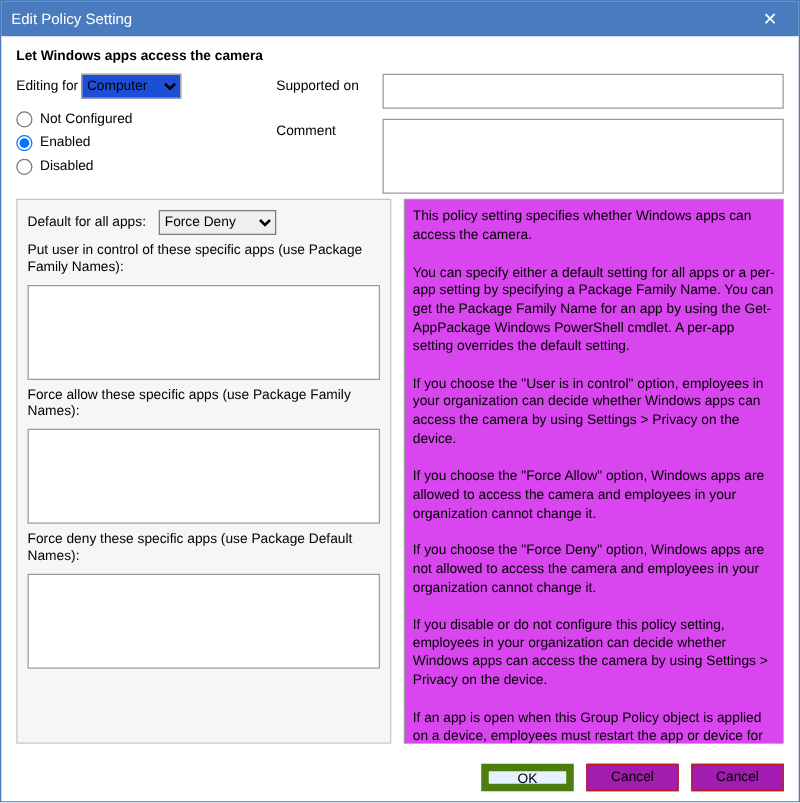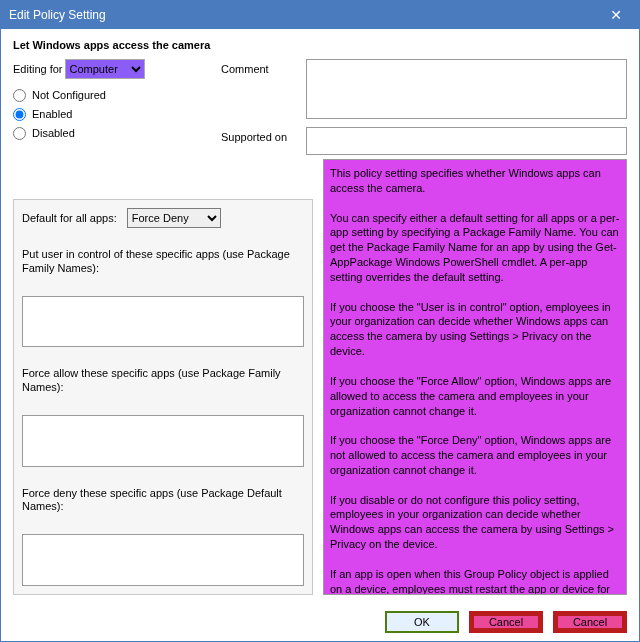--- a/index.html
+++ b/index.html
@@ -4,34 +4,34 @@
 <style>
   * { box-sizing: border-box; margin: 0; padding: 0; }
   body { font-family: "Segoe UI", Tahoma, sans-serif; font-size: 11px; background: #f0f0f0; }
   .window { width: 640px; height: 642px; background: #ffffff; border: 1px solid #4a7bbf; display: flex; flex-direction: column; }
   .titlebar { background: #4a7bbf; color: #fff; height: 28px; display: flex; align-items: center; padding: 0 8px; justify-content: space-between; }
   .titlebar-title { font-size: 12px; }
   .close-btn { color: #fff; font-size: 14px; cursor: pointer; width: 30px; text-align: center; }
   .content { flex: 1; padding: 10px 12px 8px 12px; display: flex; flex-direction: column; gap: 4px; overflow: hidden; }
   .policy-name { font-size: 11px; color: #000; margin-bottom: 4px; font-weight: bold; }
   .editing-row { display: flex; align-items: center; gap: 2px; margin-bottom: 6px;}
-  .editing-row select { width: 80px; height: 20px; font-size: 11px; border:1px solid #aaa; background:#8b5cf6;}
+  .editing-row select { width: 80px; height: 20px; font-size: 11px; border:1px solid #aaa; background:#1d4ed8;}
   .radios { display: flex; flex-direction: column; gap: 6px; padding-top: 4px;}
   .radios label { display: flex; align-items: flex-start; gap: 6px; font-size: 11px;}
   .radios input { width: 13px; height: 13px;}
   .panels { flex: 1; display: grid; grid-template-columns: 300px 1fr; gap: 10px; min-height:0;}
-  .panel { border: 1px solid #c7c7c7; background: #f6f6f6; padding: 8px; display:flex; flex-direction:column; gap:20px; overflow:hidden;margin-top:40px;}
+  .panel { border: 1px solid #c7c7c7; background: #f6f6f6; padding: 8px; display:flex; flex-direction:column; gap:6px; overflow:hidden;}
   .default-row { display: flex; align-items: center; gap: 10px; }
   .default-row select { width: 94px; height: 20px; font-size: 11px; border:1px solid #7a7a7a; background:#efefef;}
   .group-label { font-size: 11px; color: #000; line-height: 1.25;}
   .listbox { width: 100%; height: 76px; border: 1px solid #9a9a9a; background: #fff; overflow: auto; padding: 2px; font-size:11px; resize:none;}
   .explain { border: 1px solid #9a9a9a; background: #d946ef; padding: 6px; font-size: 11px; line-height: 1.35; overflow: auto; white-space: pre-wrap;}
   .buttons { display: flex; justify-content: flex-end; gap: 10px; padding: 8px 12px; }
-  .btn { width: 74px; height: 22px; border: 5px solid #b91c1c; background: #ec4899; font-size: 11px; cursor: pointer; }
-  .btn.default { border: 2px solid #4d7c0f; background: #e6f1ff; font-weight: 400;}
+  .btn { width: 74px; height: 22px; border: 1px solid #b91c1c; background: #a21caf; font-size: 11px; cursor: pointer; }
+  .btn.default { border: 6px solid #4d7c0f; background: #e6f1ff; font-weight: 400;}
   .top-meta-wrap { display:flex; gap:8px;}
   .state-col { flex:0 0 200px;}
   .meta-col { flex:1; display:flex; flex-direction:column; gap:8px;}
   .meta-line { display:flex; align-items:flex-start;}
   .meta-line-label { flex:0 0 85px; text-align:left; font-size:11px; padding-top:4px;}
   .meta-line-box { flex:1; border:1px solid #9a9a9a; background:#fff; font-size:11px; padding:2px; resize:none;}
   .comment-box { height:60px;}
   .supported-box { height:28px;}
 </style>
 </head>
@@ -67,26 +67,26 @@
           </label>
           <label>
             <input type="radio" name="state" style="">
             <span>Disabled</span>
           </label>
         </div>
       </div>
 
       <div class="meta-col">
         <div class="meta-line">
+          <span class="meta-line-label">Supported on</span>
+          <textarea class="meta-line-box supported-box" style=""></textarea>
+        </div>
+        <div class="meta-line">
           <span class="meta-line-label">Comment</span>
           <textarea class="meta-line-box comment-box" style=""></textarea>
-        </div>
-        <div class="meta-line">
-          <span class="meta-line-label">Supported on</span>
-          <textarea class="meta-line-box supported-box" style=""></textarea>
         </div>
       </div>
 
     </div>
 
     <div class="panels">
 
       <div class="panel">
         <div class="default-row">
           <span>Default for all apps:</span>

